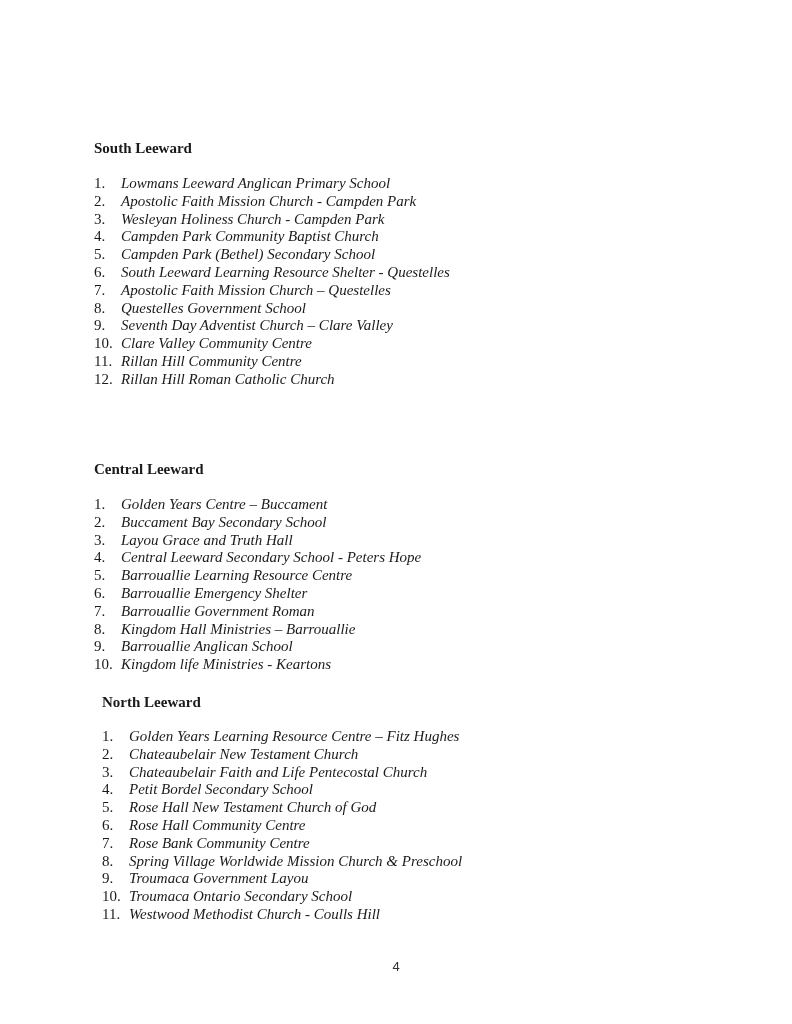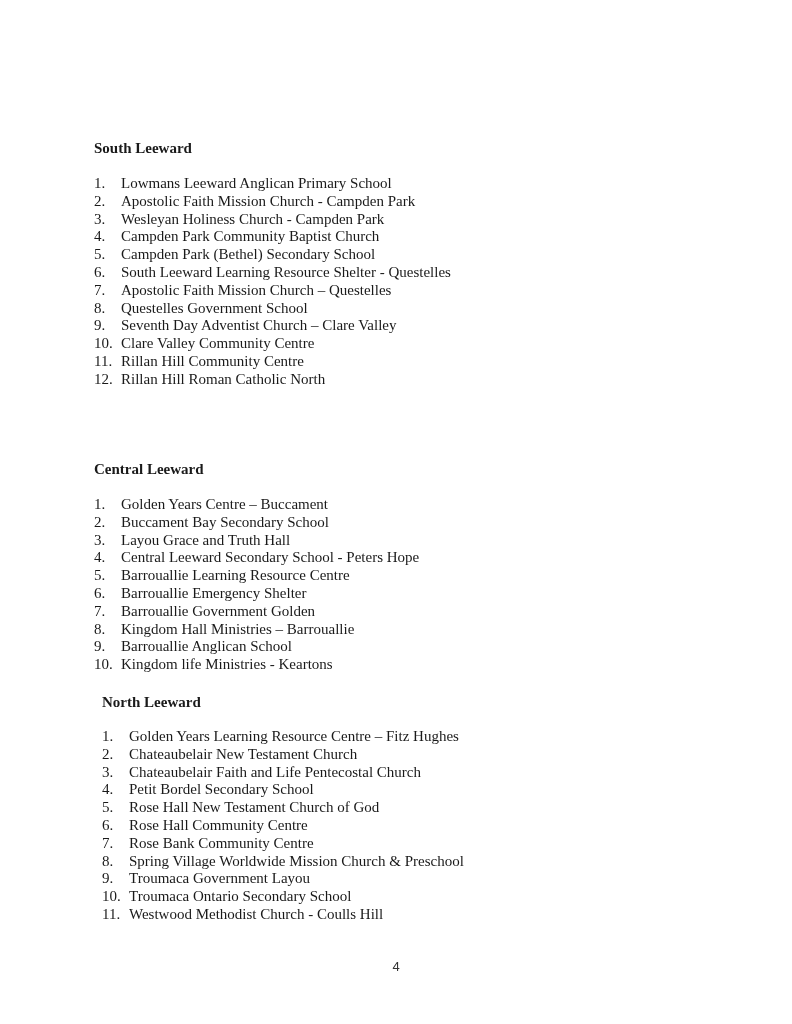--- a/index.html
+++ b/index.html
@@ -46,20 +46,21 @@
       line-height: 17.8px;
       height: 17.8px;
       white-space: nowrap;
     }
     .item-num {
       width: 27px;
       flex: 0 0 27px;
     }
     .item-text {
       flex: 1 1 auto;
+      font-style: italic;
     }
     .page-number {
       position: absolute;
       left: 0;
       width: 792px;
       top: 943px;
       text-align: center;
       font-family: "Liberation Sans", "DejaVu Sans", sans-serif;
       font-size: 13px;
       color: #333333;
@@ -112,21 +113,21 @@
       <li class="item">
           <span class="item-num">10.</span>
           <span class="item-text">Clare Valley Community Centre</span>
         </li>
       <li class="item">
           <span class="item-num">11.</span>
           <span class="item-text">Rillan Hill Community Centre</span>
         </li>
       <li class="item">
           <span class="item-num">12.</span>
-          <span class="item-text">Rillan Hill Roman Catholic North</span>
+          <span class="item-text">Rillan Hill Roman Catholic Church</span>
         </li>
     </ol>
   </div>
 
   <div class="section" style="top:444px;">
     <h2 class="section-title">Central Leeward</h2>
     <ol class="item-list" style="top:36px;">
       <li class="item">
           <span class="item-num">1.</span>
           <span class="item-text">Golden Years Centre – Buccament</span>
@@ -146,21 +147,21 @@
       <li class="item">
           <span class="item-num">5.</span>
           <span class="item-text">Barrouallie Learning Resource Centre</span>
         </li>
       <li class="item">
           <span class="item-num">6.</span>
           <span class="item-text">Barrouallie Emergency Shelter</span>
         </li>
       <li class="item">
           <span class="item-num">7.</span>
-          <span class="item-text">Barrouallie Government Golden</span>
+          <span class="item-text">Barrouallie Government Roman</span>
         </li>
       <li class="item">
           <span class="item-num">8.</span>
           <span class="item-text">Kingdom Hall Ministries – Barrouallie</span>
         </li>
       <li class="item">
           <span class="item-num">9.</span>
           <span class="item-text">Barrouallie Anglican School</span>
         </li>
       <li class="item">

